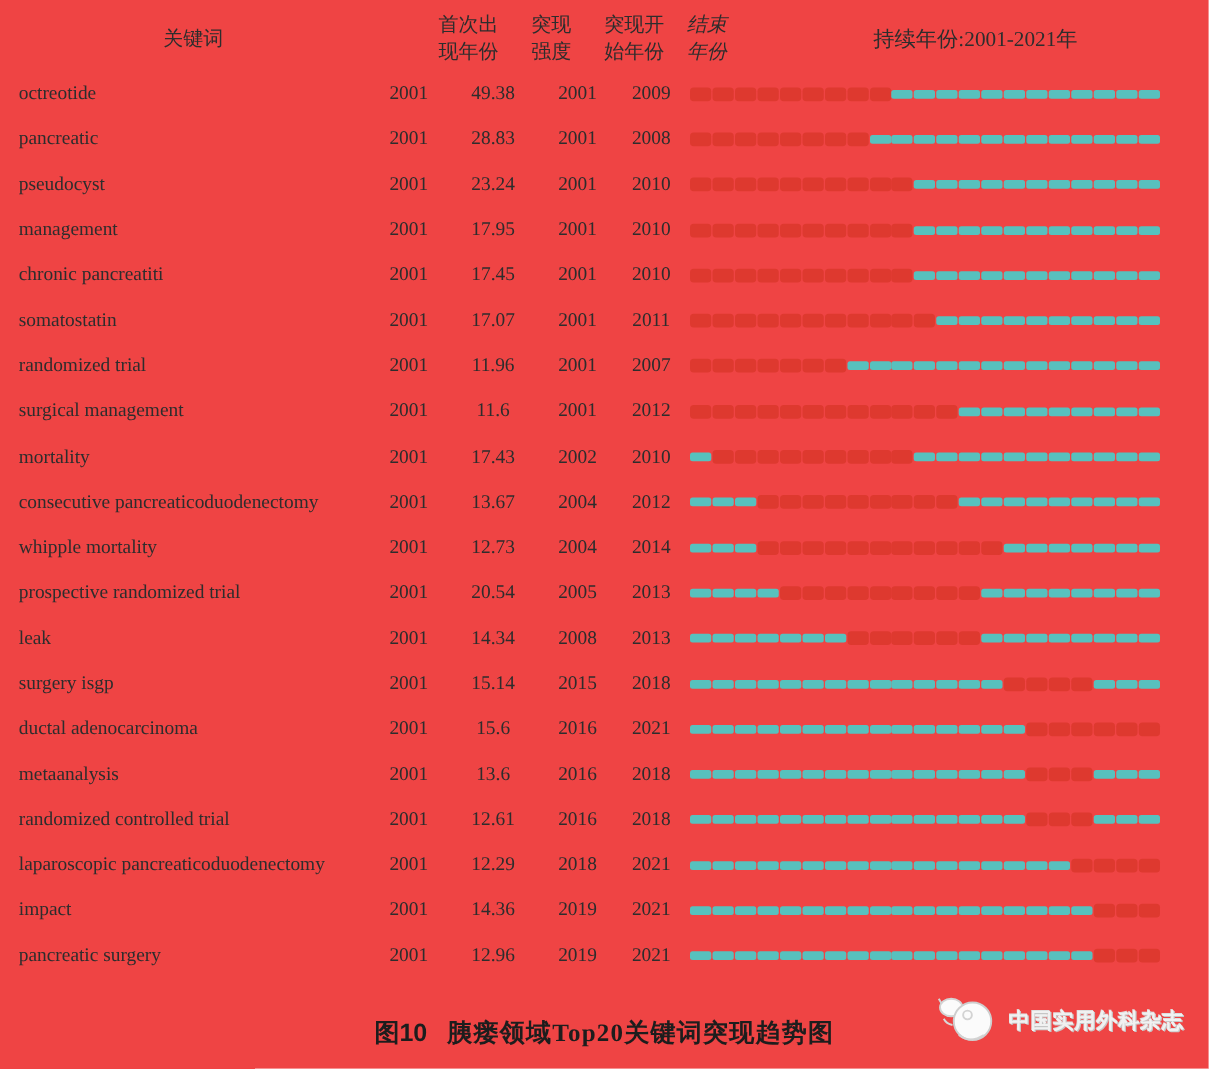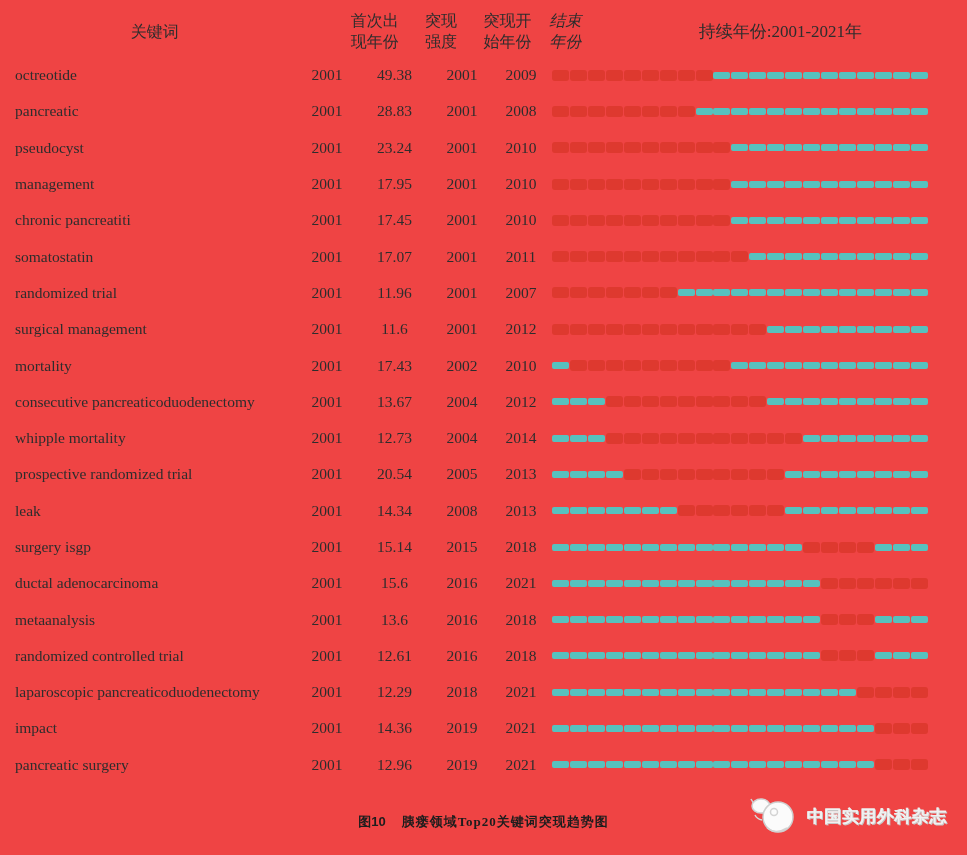--- a/index.html
+++ b/index.html
@@ -28,21 +28,21 @@
   .y1  { width:60px; }
   .str { width:75px; }
   .y2  { width:60px; }
   .y3  { width:58px; }
   .bar { width:376px; height:13px; margin-left:2px;
          display:flex; justify-content:space-between; align-items:center; }
   .seg { width:17px; flex:0 0 17px; }
   .seg.burst { height:11px; background:var(--burst,#de392f); border-radius:3px; }
   .seg.base  { height:7px;  background:var(--base,#57c1be);  border-radius:2px; }
   
-  .caption { margin-top:30px; text-align:center; font-size:13px; color:#1d1d1d; }
+  .caption { margin-top:30px; text-align:center; font-size:20px; color:#1d1d1d; }
   .cap-label { font-family:"Liberation Sans","DejaVu Sans",sans-serif; font-weight:bold; margin-right:16px; }
   .cap-text  { font-weight:bold; letter-spacing:1px; }
   
   .watermark { position:absolute; right:20px; bottom:16px;
                display:flex; align-items:center; gap:8px; }
   .wm-logo { width:52px; height:46px; flex:0 0 52px; }
   .wm-text { font-size:17px; font-weight:bold; letter-spacing:0.5px;
              color:#f1f1f1;
              text-shadow:1px 1px 0 #c6c6c6, -0.5px -0.5px 0 #dedede; }
 </style>

